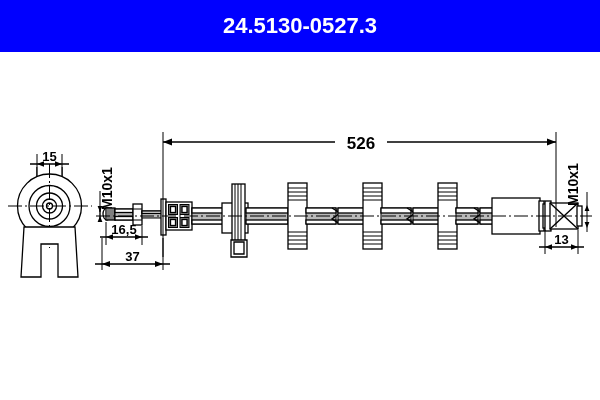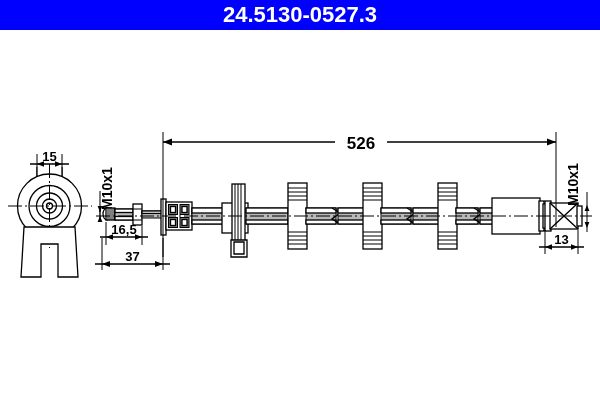--- a/index.html
+++ b/index.html
@@ -18,21 +18,21 @@
     background: #ffffff;
     overflow: hidden;
     box-sizing: border-box;
   }
   
   #header-bar {
     position: absolute;
     left: 0;
     top: 0;
     width: 600px;
-    height: 30px;
+    height: 52px;
     background: #0000ff;
     display: flex;
     align-items: center;
     justify-content: center;
     gap: 16px;
   }
   .header-text {
     color: #ffffff;
     font-family: "Liberation Sans", sans-serif;
     font-weight: bold;

